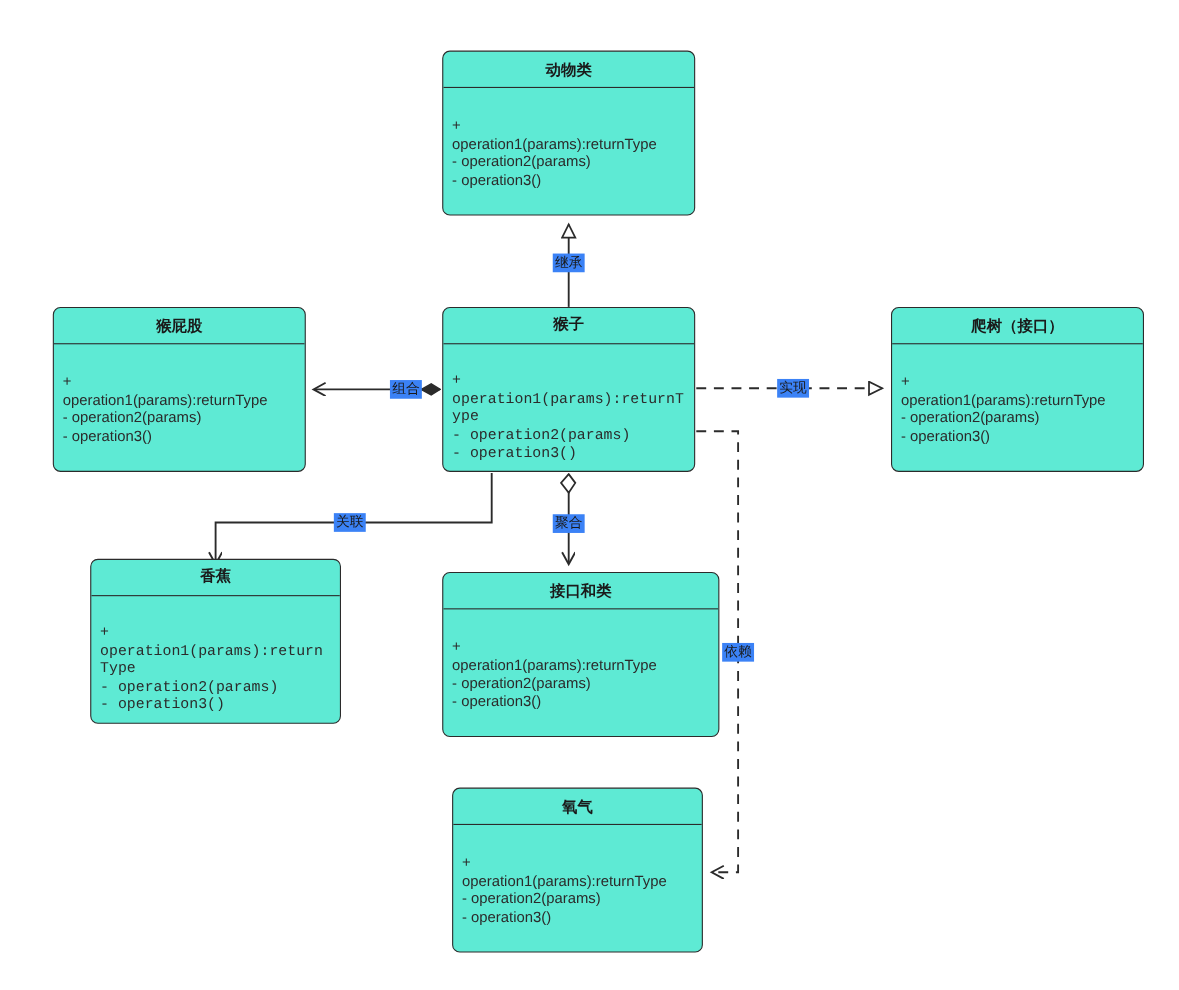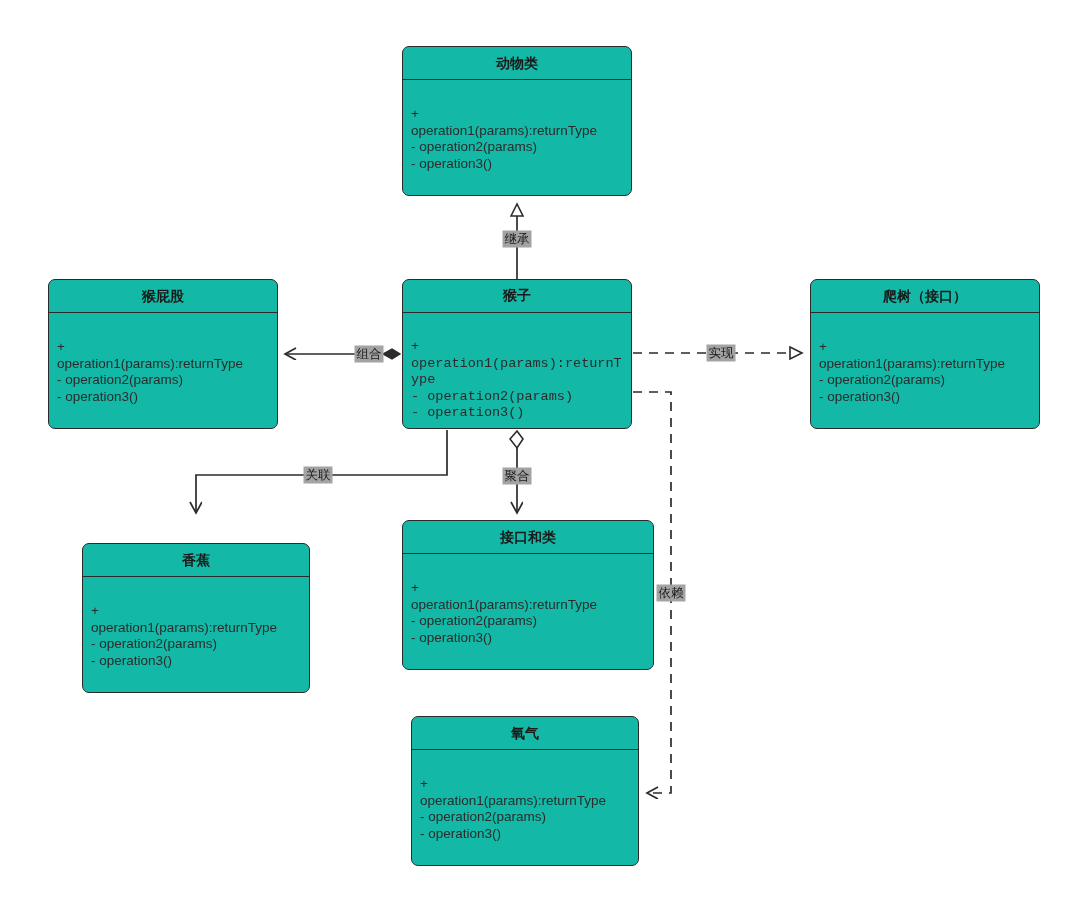--- a/index.html
+++ b/index.html
@@ -21,21 +21,21 @@
     top: 0;
     width: 1072px;
     height: 900px;
     pointer-events: none;
   }
   .uml-class {
     position: absolute;
     box-sizing: border-box;
     border: 1.6px solid #2b2b2b;
     border-radius: 7px;
-    background: #14b8a6;
+    background: #5eead4;
     overflow: hidden;
   }
   .uml-class-header {
     height: 32px;
     line-height: 32px;
     text-align: center;
     font-size: 14px;
     font-weight: bold;
     color: #1a1a1a;
     border-bottom: 1.6px solid #2b2b2b;
@@ -50,21 +50,21 @@
   }
   .uml-op {
     white-space: nowrap;
   }
   .uml-op.wrap {
     white-space: normal;
     word-break: break-word;
   }
   .edge-label {
     position: absolute;
-    background: #a3a3a3;
+    background: #3b82f6;
     font-size: 12.5px;
     color: #1a1a1a;
     padding: 0 2px;
     white-space: nowrap;
     transform: translate(-50%, -50%);
   }
 </style>
 </head>
 <body>
 
@@ -144,21 +144,21 @@
   <div class="uml-class" style="left:810px; top:279px; width:230px; height:150px;">
     <div class="uml-class-header">爬树（接口）</div>
     <div class="uml-class-body">
       <div class="uml-op">+</div>
       <div class="uml-op wrap">operation1(params):returnType</div>
       <div class="uml-op">- operation2(params)</div>
       <div class="uml-op">- operation3()</div>
     </div>
   </div>
 
-  <div class="uml-class" style="left:82px; top:543px; width:228px; height:150px;">
+  <div class="uml-class" style="left:82px; top:508px; width:228px; height:150px;font-family:Liberation Mono, monospace;">
     <div class="uml-class-header">香蕉</div>
     <div class="uml-class-body">
       <div class="uml-op">+</div>
       <div class="uml-op wrap">operation1(params):returnType</div>
       <div class="uml-op">- operation2(params)</div>
       <div class="uml-op">- operation3()</div>
     </div>
   </div>
 
   <div class="uml-class" style="left:402px; top:520px; width:252px; height:150px;">

